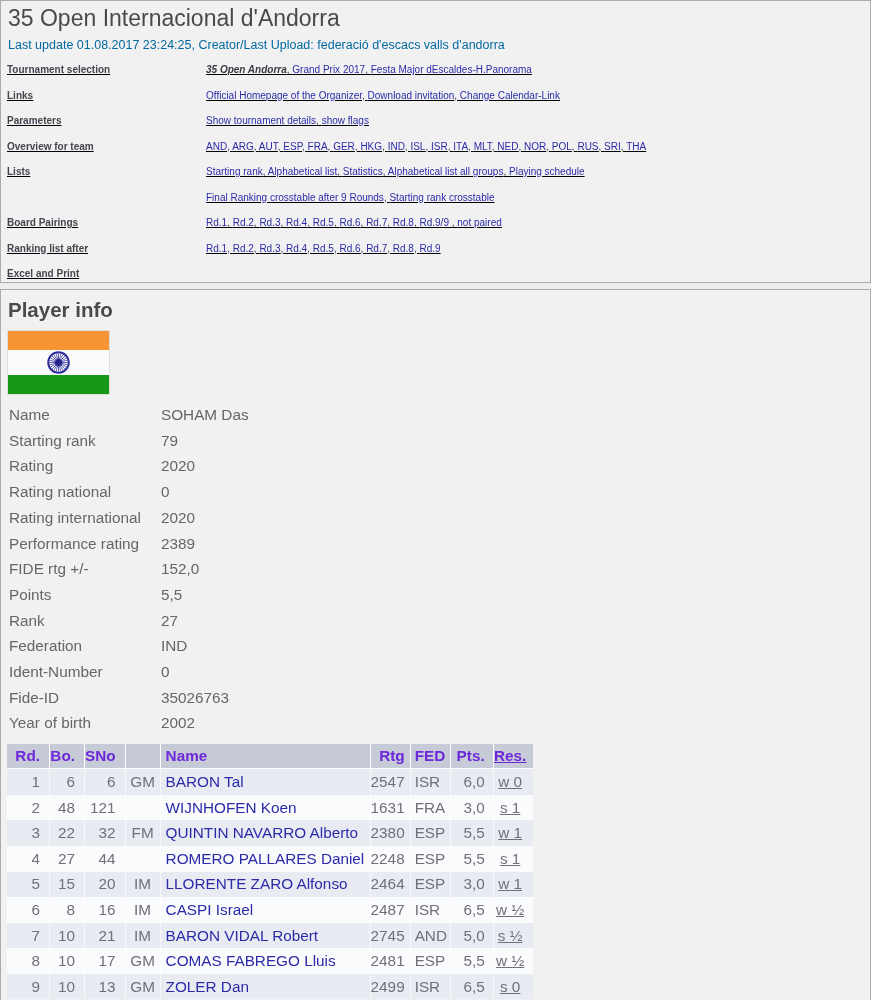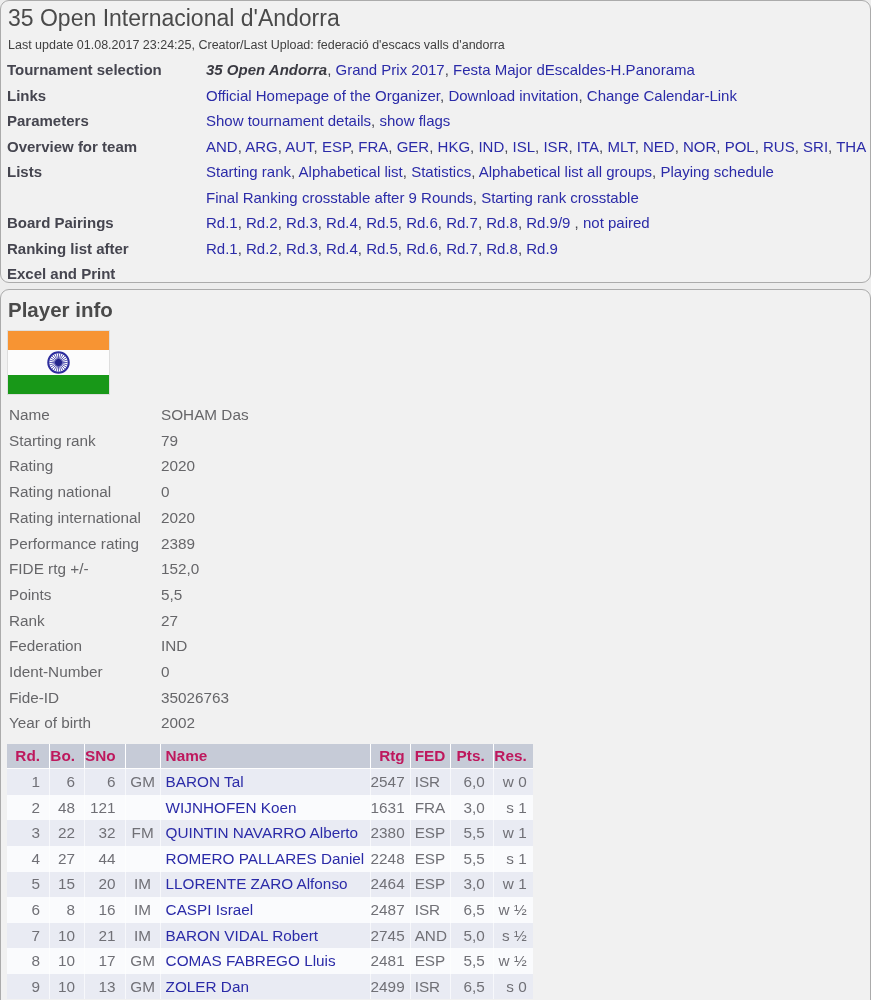--- a/index.html
+++ b/index.html
@@ -7,69 +7,69 @@
     --page_bg:#EDEDED; --panel_bg:#F1F1F1; --panel_border:#ABABAB;
     --saffron:#F79433; --flag_green:#189818; --chakra:#2E2E9E;
   }
   *{box-sizing:border-box;}
   html,body{margin:0;padding:0;}
   body{
     width:871px;height:1000px;overflow:hidden;background:var(--page_bg);
     font-family:"Liberation Sans","DejaVu Sans",sans-serif;
     -webkit-font-smoothing:antialiased;
   }
-  .panel{background:var(--panel_bg);border:1px solid var(--panel_border);border-radius:9px;}
+  .panel{background:var(--panel_bg);border:1px solid var(--panel_border);border-radius:0;}
   #panel-top{height:283px;padding:3px 6px 0 6px;}
   #panel-main{margin-top:6px;height:734px;padding:4px 6px 0 6px;}
 
   .page-title{font-size:23px;font-weight:400;color:#4A4A4A;margin:0;padding:1px 0 0 1px;line-height:27px;}
-  .update-line{font-size:12.5px;color:#404040;padding:6px 0 4px 1px;line-height:15px;}
-
-  .nav-row{display:flex;line-height:25.5px;font-size:15px;}
+  .update-line{font-size:12.5px;color:#0369a1;padding:6px 0 4px 1px;line-height:15px;}
+
+  .nav-row{display:flex;line-height:25.5px;font-size:10px;text-decoration:underline;}
   .nav-label{flex:0 0 199px;font-weight:bold;color:#45454F;}
   .nav-value{color:#40404A;white-space:nowrap;}
   a.nav-link{color:var(--link);text-decoration:none;cursor:pointer;}
   .current-tournament{font-weight:bold;font-style:italic;color:#3A3A42;}
   .sep{color:#45454F;}
 
   .section-title{font-size:20.5px;font-weight:700;color:#4A4A4A;margin:0;padding:4px 0 8px 1px;line-height:24px;}
 
   .flag{width:101px;height:63px;margin:1px 0 8px 1px;display:flex;flex-direction:column;box-shadow:0 0 0 1px rgba(0,0,0,0.08);}
   .flag .band{flex:1;display:flex;align-items:center;justify-content:center;}
   .band-saffron{background:var(--saffron);}
   .band-white{background:#FCFCFC;}
   .band-green{background:var(--flag_green);}
 
   .p-row{display:flex;line-height:25.7px;font-size:15.3px;color:#666669;padding-left:2px;}
   .p-label{flex:0 0 152px;}
 
   table.results{border-collapse:separate;border-spacing:0;margin:8px 0 0 0;font-size:15.3px;}
   table.results th{
-    background:var(--header_bg);color:#be185d;font-weight:bold;height:25px;
+    background:var(--header_bg);color:#6d28d9;font-weight:bold;height:25px;
     border-right:1px solid #FFFFFF;border-bottom:1px solid #FDFDFD;padding:0;
   }
   table.results th:last-child{border-right:none;}
   table.results td{
     height:25.6px;color:#707076;padding:0;
     border-right:1px solid rgba(255,255,255,0.65);
   }
   table.results td:last-child{border-right:none;}
   tr.odd td{background:var(--row_odd);}
   tr.even td{background:var(--row_even);}
   a.player-link{color:var(--link);text-decoration:none;cursor:pointer;}
 
   .c-rd{width:43px;text-align:right;padding-right:9px !important;}
   .c-bo{width:35px;text-align:right;padding-right:9px !important;}
   .c-sno{width:38px;text-align:right;padding-right:9px !important;}
   .c-title{width:35px;text-align:center;}
   .c-name{width:210px;text-align:left;padding-left:5px !important;}
   .c-rtg{width:39px;text-align:right;padding-right:5px !important;}
   .c-fed{width:40px;text-align:left;padding-left:4px !important;}
   .c-pts{width:43px;text-align:right;padding-right:8px !important;}
-  .c-res{width:39px;text-align:right;padding-right:6px !important;}
+  .c-res{width:39px;text-align:center;padding-right:6px !important;text-decoration:underline;}
 </style>
 </head>
 <body>
 
 <div class="panel" id="panel-top">
   <h1 class="page-title">35 Open Internacional d'Andorra</h1>
   <div class="update-line">Last update 01.08.2017 23:24:25, Creator/Last Upload: federació d'escacs valls d'andorra</div>
   <div id="nav-rows">
       <div class="nav-row">
         <div class="nav-label">Tournament selection</div>

